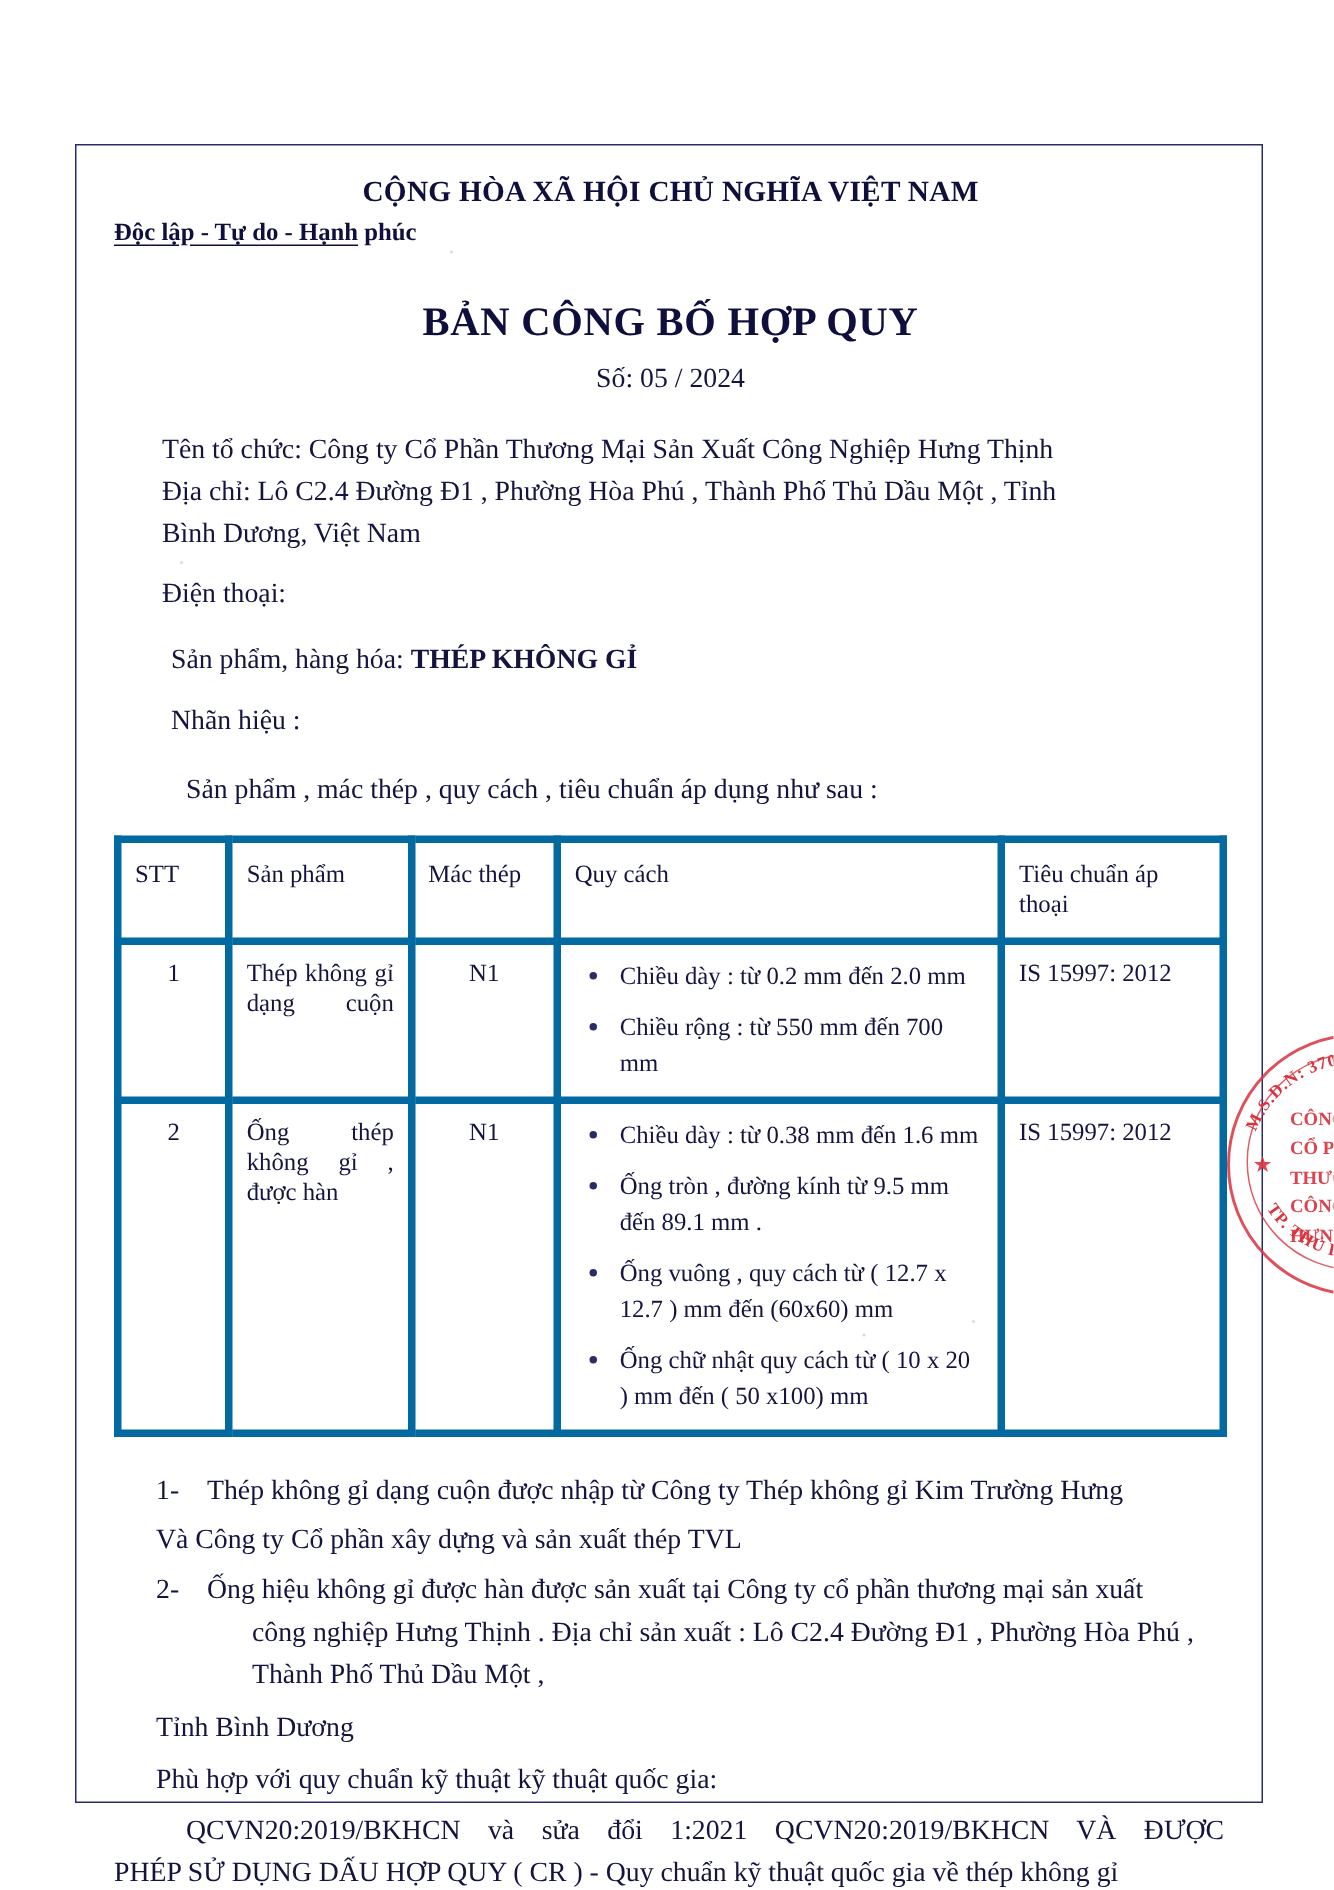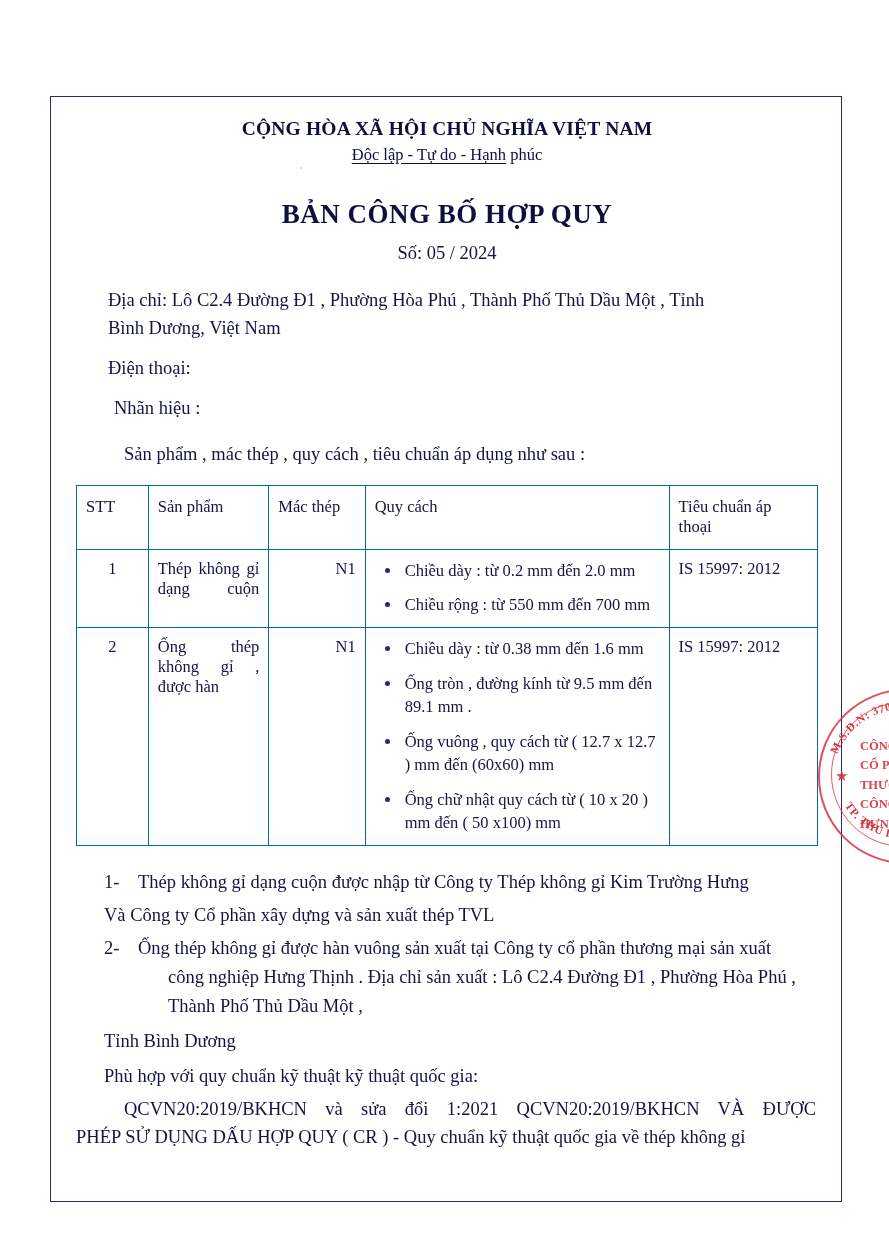--- a/index.html
+++ b/index.html
@@ -45,22 +45,21 @@
   
   .national-title {
     text-align: center;
     font-weight: bold;
     font-size: 19.5px;
     letter-spacing: 0.2px;
     color: #0f0f3d;
     margin-top: 10px;
   }
   .national-sub {
-    text-align: center;
-    font-weight: normal;
+    font-weight: bold;
     font-size: 16.5px;
     color: #0f0f3d;
     margin-top: 5px;
   }
   .national-sub span.u {
     text-decoration: underline;
     text-underline-offset: 3px;
   }
 
   .doc-title {
@@ -102,37 +101,37 @@
   
   table.spec-table {
     margin-top: 16px;
     border-collapse: collapse;
     width: 742px;
     font-size: 16.5px;
     color: #14143f;
   }
   table.spec-table th,
   table.spec-table td {
-    border: 1px solid #0369a1;
+    border: 5px solid #0369a1;
     vertical-align: top;
     padding: 9px 9px 11px 9px;
   }
   table.spec-table th {
     font-weight: normal;
     text-align: left;
     padding-top: 11px;
     padding-bottom: 12px;
   }
   th.c-stt, td.c-stt {
     width: 58px;
     text-align: center;
   }
   th.c-prod, td.c-prod { width: 115px; }
   th.c-mac, td.c-mac  { width: 88px; }
-  td.c-mac { text-align: right; }
+  td.c-mac { text-align: center; }
   th.c-spec, td.c-spec { width: 330px; }
   th.c-std, td.c-std  { width: 148px; }
 
   td.c-prod { text-align: justify; text-align-last: justify; }
   td.c-prod.no-just { text-align: left; text-align-last: left; }
 
   ul.speclist {
     margin: 0;
     padding: 0 0 0 30px;
     list-style: none;
@@ -277,23 +276,25 @@
 
   <div class="content">
 
     <div class="national-title">CỘNG HÒA XÃ HỘI CHỦ NGHĨA VIỆT NAM</div>
     <div class="national-sub"><span class="u">Độc lập - Tự do - Hạnh</span><span> phúc</span></div>
 
     <div class="doc-title">BẢN CÔNG BỐ HỢP QUY</div>
     <div class="doc-number">Số: 05 / 2024</div>
 
     <div class="info">
+      <div class="line"><span>Tên tổ chức:</span><span> Công ty Cổ Phần Thương Mại Sản Xuất Công Nghiệp Hưng Thịnh</span></div>
       <div class="line"><span>Địa chỉ:</span><span> Lô C2.4 Đường Đ1 , Phường Hòa Phú , Thành Phố Thủ Dầu Một , Tỉnh</span></div>
       <div class="line cont">Bình Dương, Việt Nam</div>
       <div class="line phone">Điện thoại:</div>
+      <div class="line product"><span>Sản phẩm, hàng hóa:</span> <b>THÉP KHÔNG GỈ</b></div>
       <div class="line brand">Nhãn hiệu :</div>
       <div class="line spec">Sản phẩm , mác thép , quy cách , tiêu chuẩn áp dụng như sau :</div>
     </div>
 
     <table class="spec-table">
       <thead>
         <tr>
           <th class="c-stt">STT</th>
           <th class="c-prod">Sản phẩm</th>
           <th class="c-mac">Mác thép</th>
@@ -337,21 +338,21 @@
 
     <div class="notes">
       <div class="note-item">
         <span class="num">1-</span>
         <span>Thép không gỉ dạng cuộn được nhập từ Công ty Thép không gỉ Kim Trường Hưng</span>
       </div>
       <div class="note-plain tight">Và Công ty Cổ phần xây dựng và sản xuất thép TVL</div>
 
       <div class="note-item" style="margin-top:4px;">
         <span class="num">2-</span>
-        <span>Ống thép không gỉ được hàn vuông sản xuất tại Công ty cổ phần thương mại sản xuất</span>
+        <span>Ống hiệu không gỉ được hàn được sản xuất tại Công ty cổ phần thương mại sản xuất</span>
         <div class="sub">công nghiệp Hưng Thịnh . Địa chỉ sản xuất : Lô C2.4 Đường Đ1 , Phường Hòa Phú ,</div>
         <div class="sub">Thành Phố Thủ Dầu Một ,</div>
       </div>
 
       <div class="note-plain">Tỉnh Bình Dương</div>
       <div class="note-plain">Phù hợp với quy chuẩn kỹ thuật kỹ thuật quốc gia:</div>
 
       <div class="final-block">
         <div class="final-line-1">QCVN20:2019/BKHCN và sửa đổi 1:2021  QCVN20:2019/BKHCN VÀ ĐƯỢC</div>
         <div class="final-line-2">PHÉP SỬ DỤNG DẤU HỢP QUY ( CR ) -  Quy chuẩn kỹ thuật quốc gia về thép không gỉ</div>

